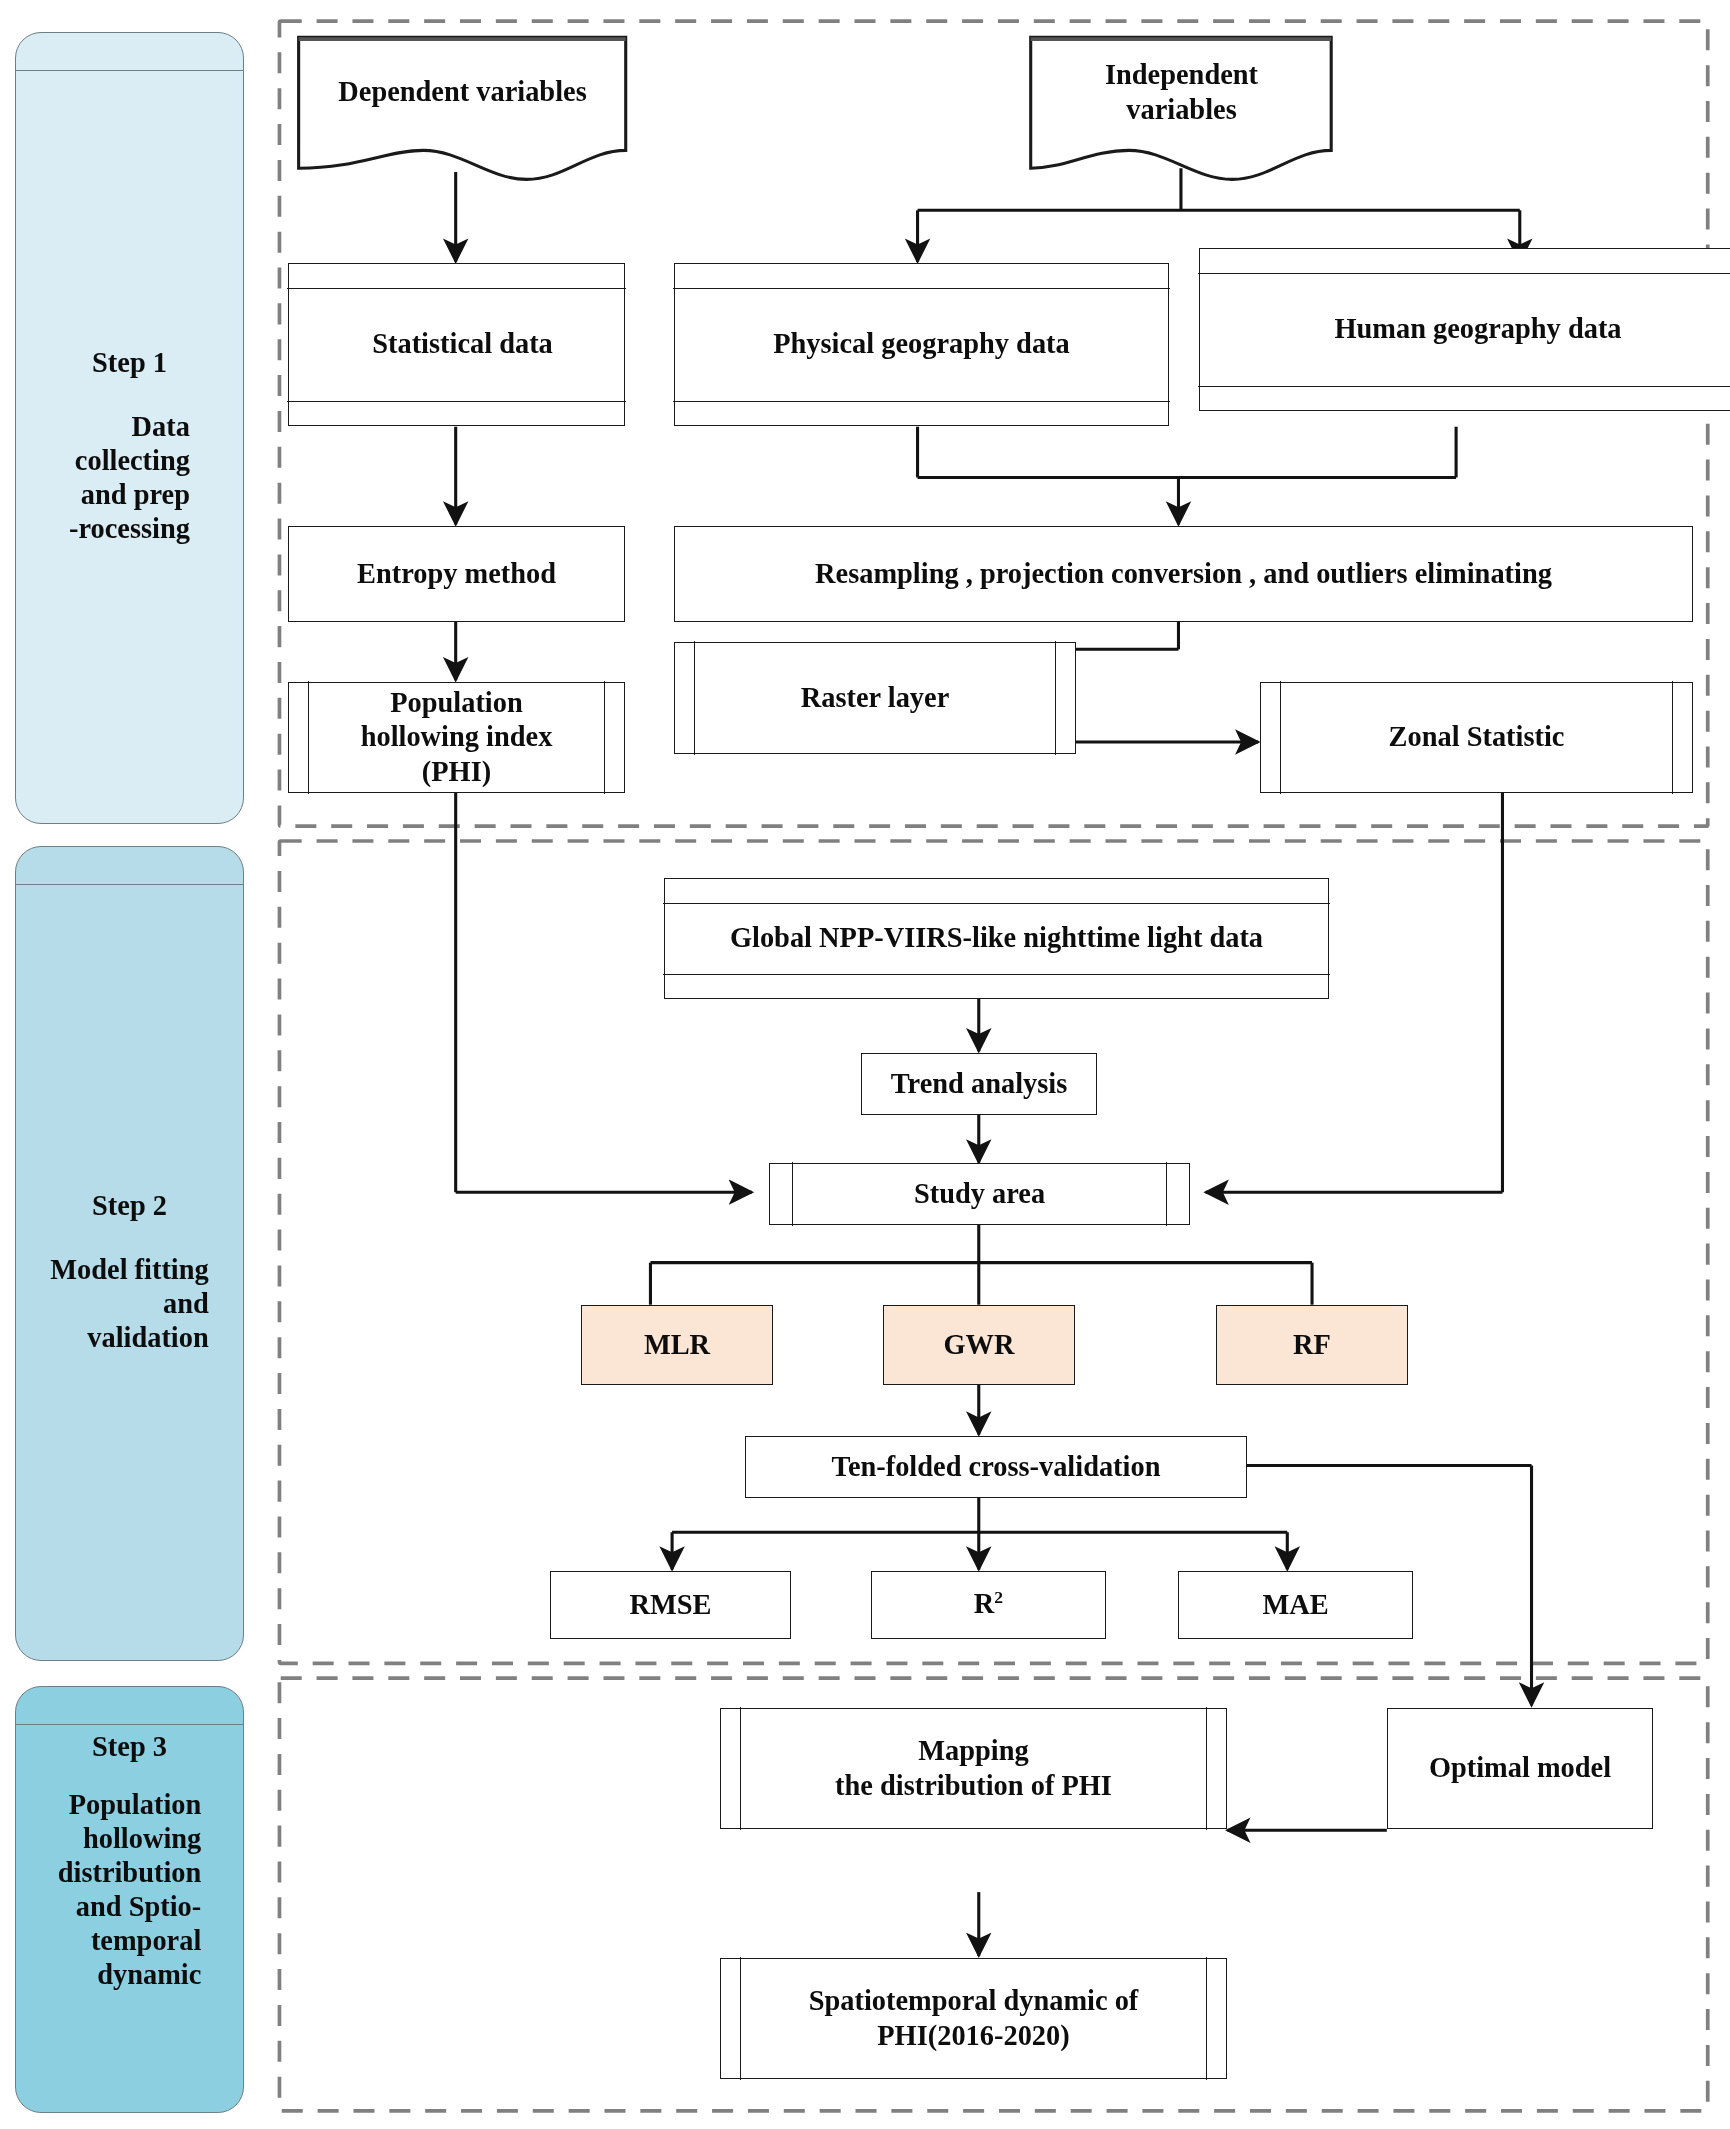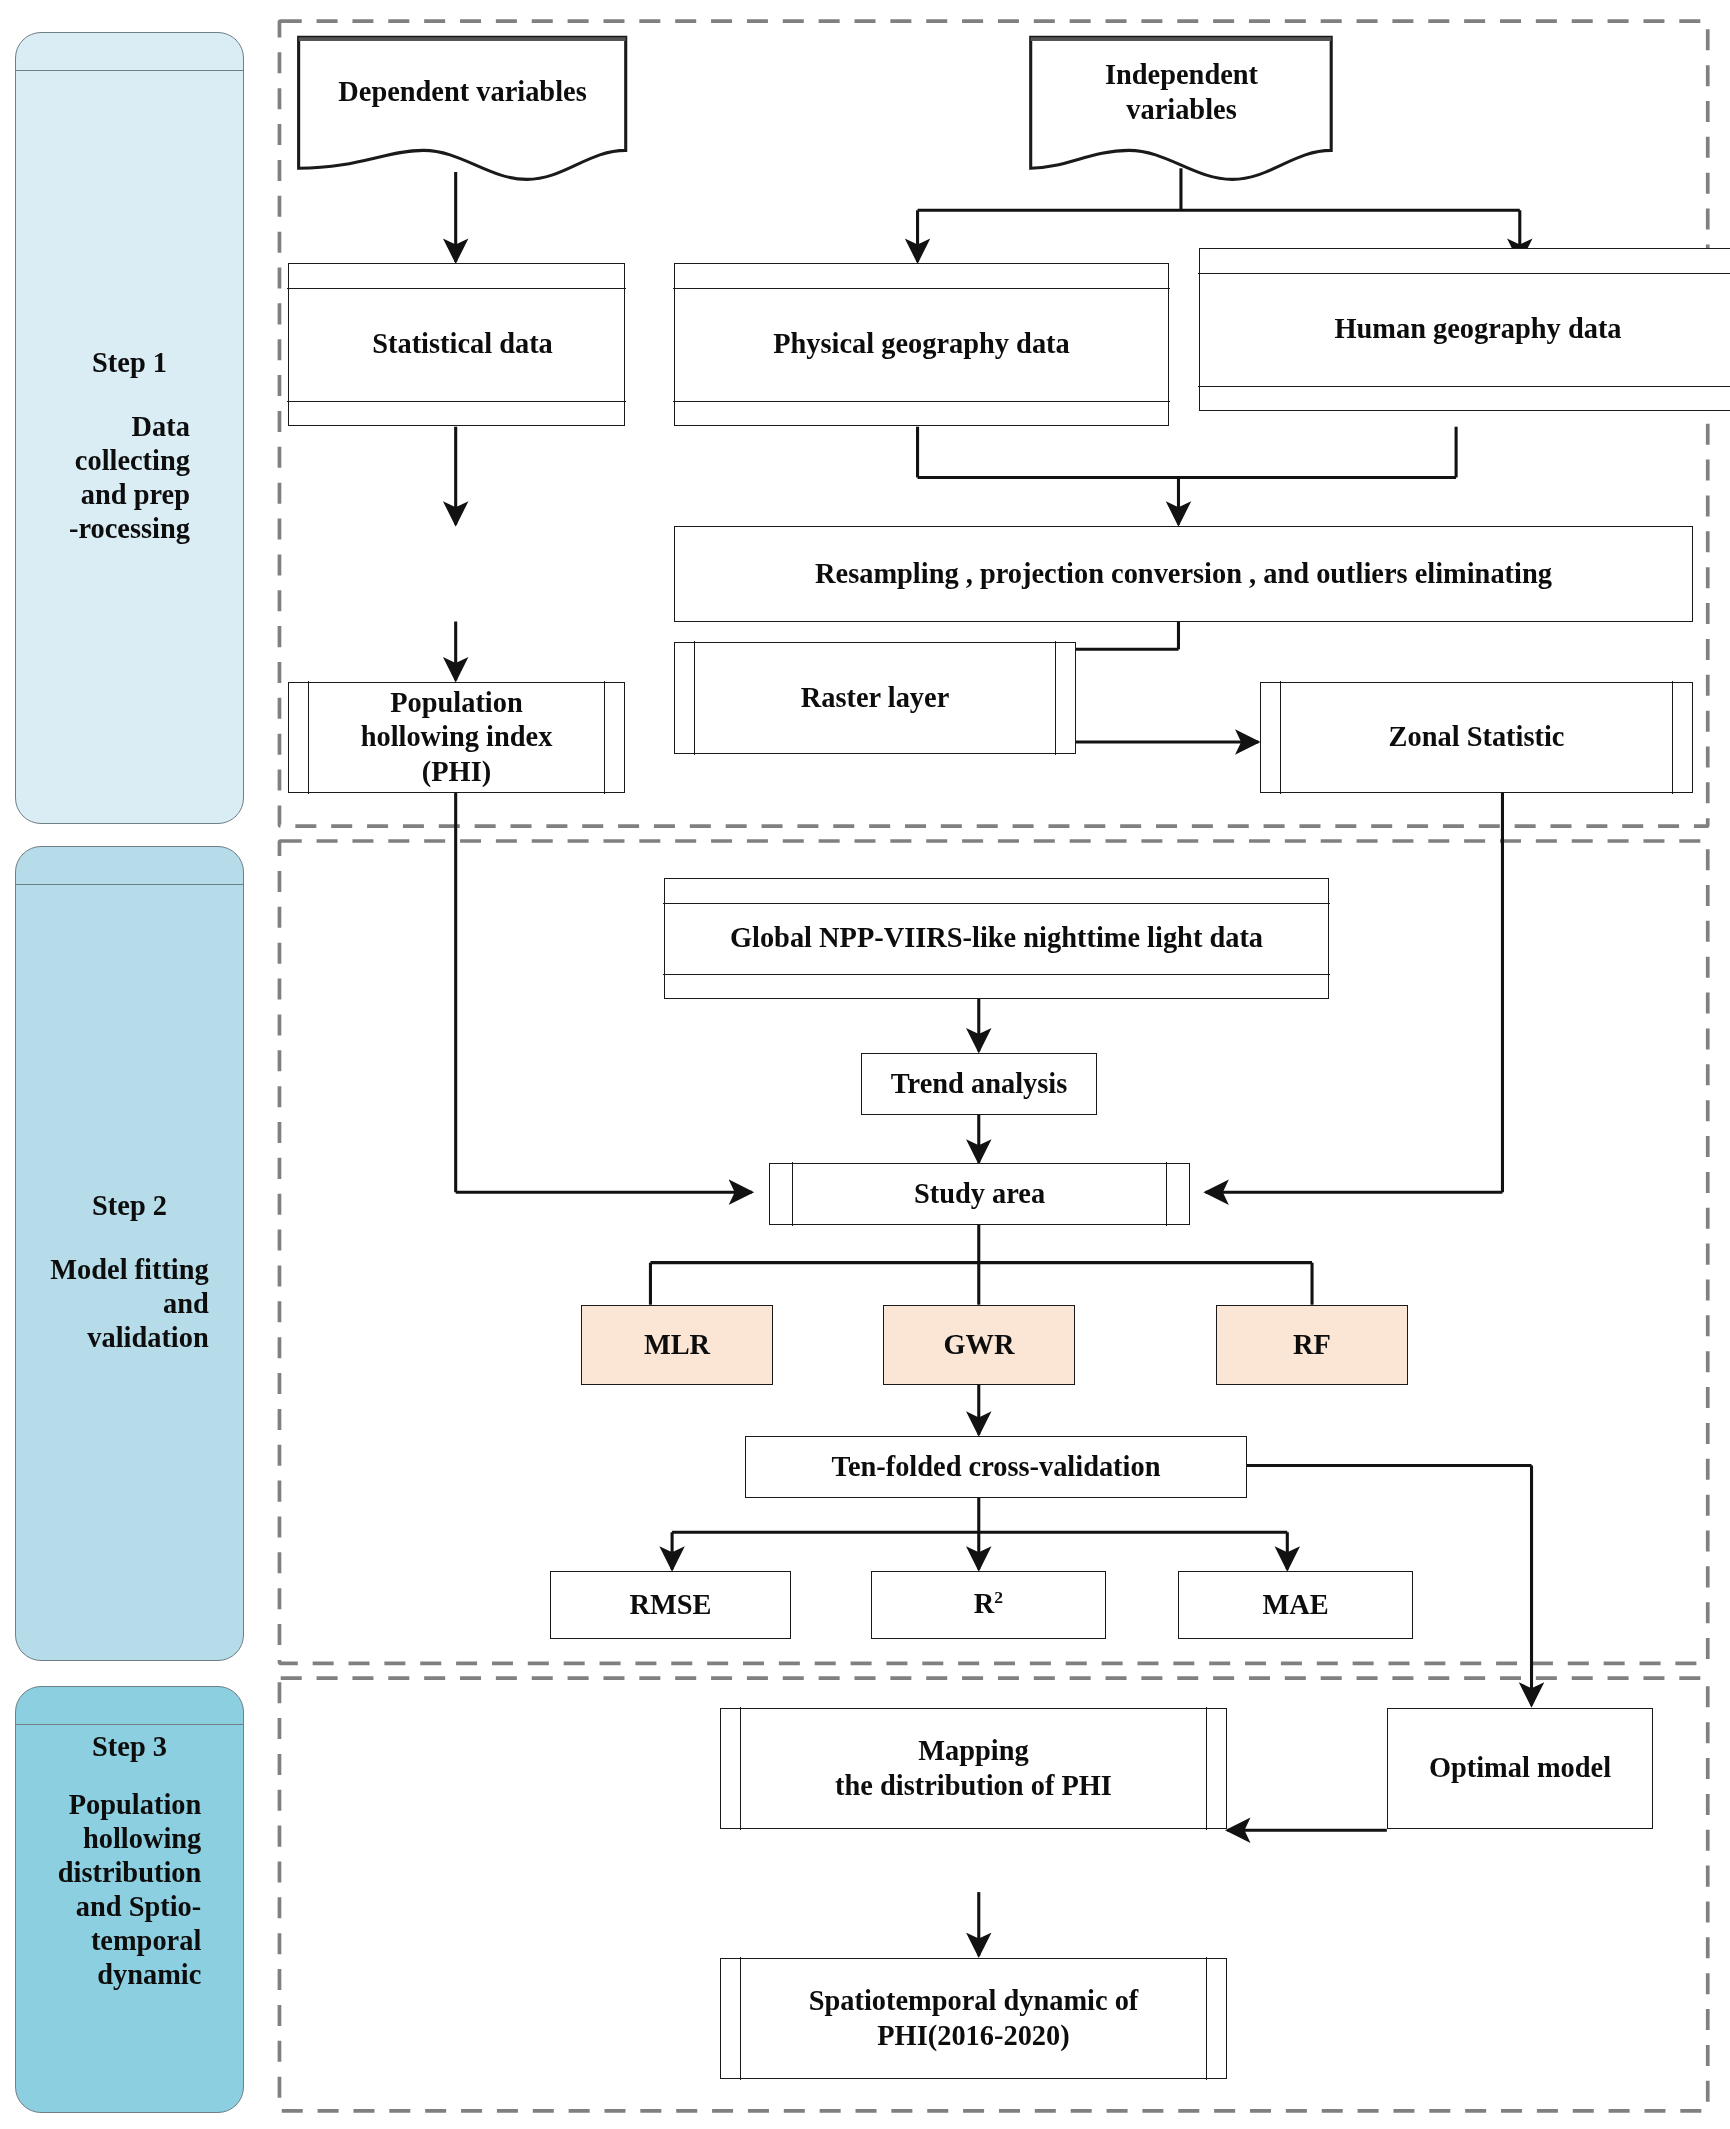--- a/index.html
+++ b/index.html
@@ -186,20 +186,23 @@
   </div>
 
   <div class="node stacked fs46" style="left:674px;top:263px;width:495px;height:163px;">
     <span class="lbl">Physical geography data</span>
   </div>
 
   <div class="node stacked fs46" style="left:1199px;top:248px;width:558px;height:163px;">
     <span class="lbl">Human geography data</span>
   </div>
 
+  <div class="node plain fs46" style="left:288px;top:526px;width:337px;height:96px;">
+    <span class="lbl">Entropy method</span>
+  </div>
 
   <div class="node plain fs46" style="left:674px;top:526px;width:1019px;height:96px;">
     <span class="lbl">Resampling , projection conversion , and outliers eliminating</span>
   </div>
 
   <div class="node sided fs46" style="left:288px;top:682px;width:337px;height:111px;">
     <span class="barL"></span>
     <span class="barR"></span>
     <span class="lbl">
       <span style="display:block">Population</span>

